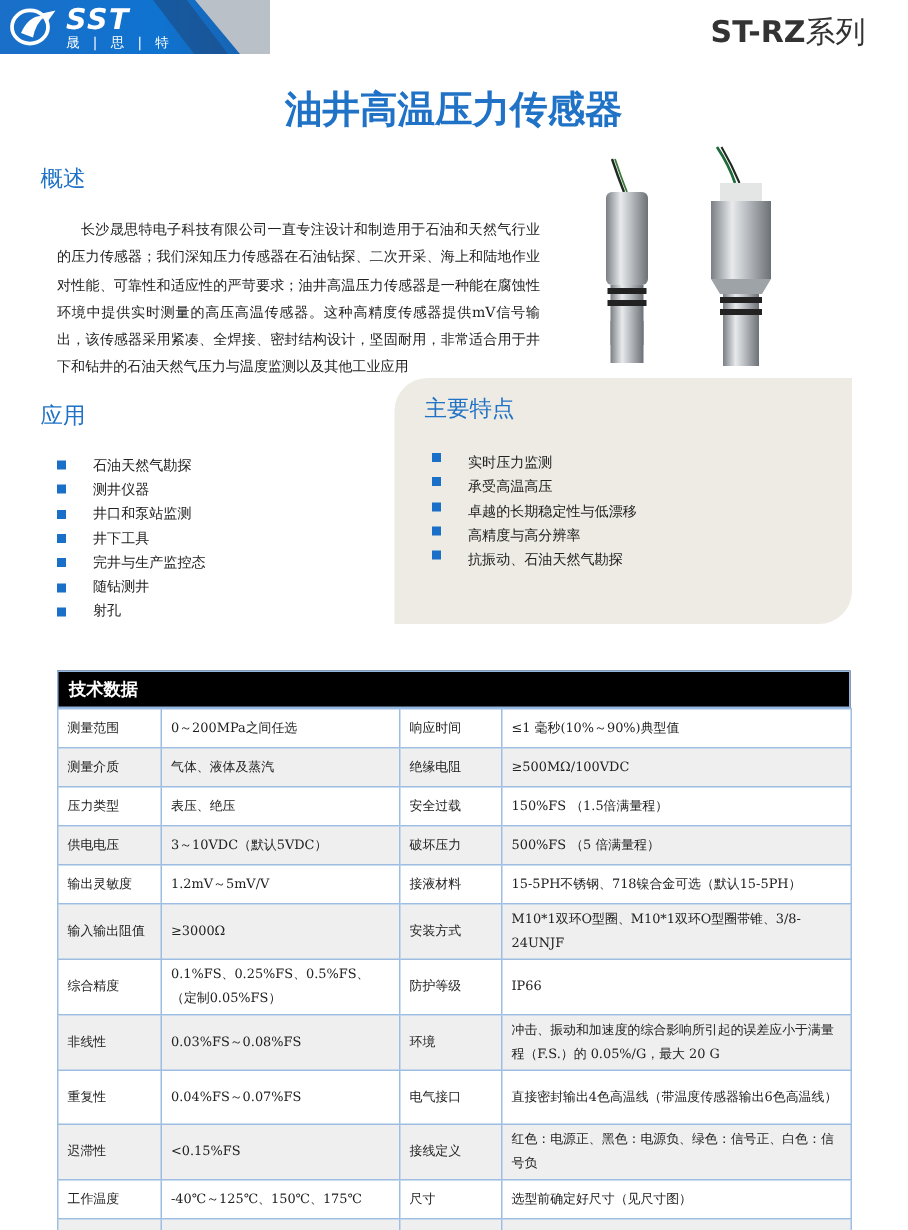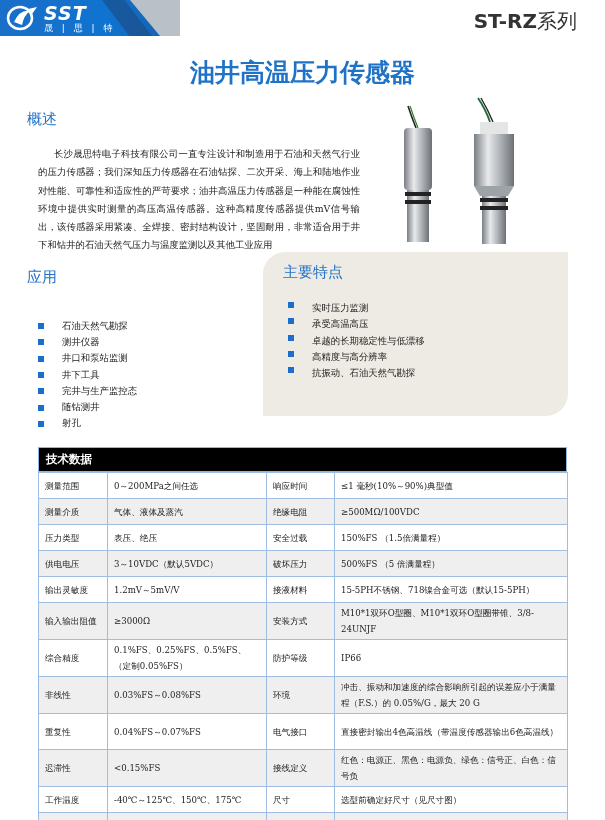--- a/index.html
+++ b/index.html
@@ -29,21 +29,21 @@
 
   .h2 { position: absolute; font-family: "DejaVu Sans", sans-serif; font-size: 15px; color: #1f72c6; }
 
   .overview { position: absolute; left: 38px; top: 145px; width: 322px;
     font-size: 9.4px; line-height: 18.3px; color: #222; text-indent: 16px; text-align: justify; }
 
   
   .photo { position: absolute; left: 382px; top: 94px; width: 180px; height: 160px; }
 
   
-  .app-list { position: absolute; left: 38px; top: 302px; list-style: none; margin-top: 16px; }
+  .app-list { position: absolute; left: 38px; top: 302px; list-style: none; }
   .app-list li { display: flex; align-items: center; height: 16.3px; font-size: 9.4px; }
   .bullet { width: 6px; height: 6px; background: #1a6fc8; display: inline-block; margin-right: 18px; flex-shrink: 0; }
 
   
   .features { position: absolute; left: 263px; top: 252px; width: 305px; height: 164px;
     background: #edebe3; border-top-left-radius: 22px; border-bottom-right-radius: 22px; }
   .features .h2 { left: 20px; top: 11px; position: absolute; }
   .feat-list { position: absolute; left: 25px; top: 50px; list-style: none; }
   .feat-list li { display: flex; align-items: flex-start; height: 16.3px; font-size: 9.4px; }
 

